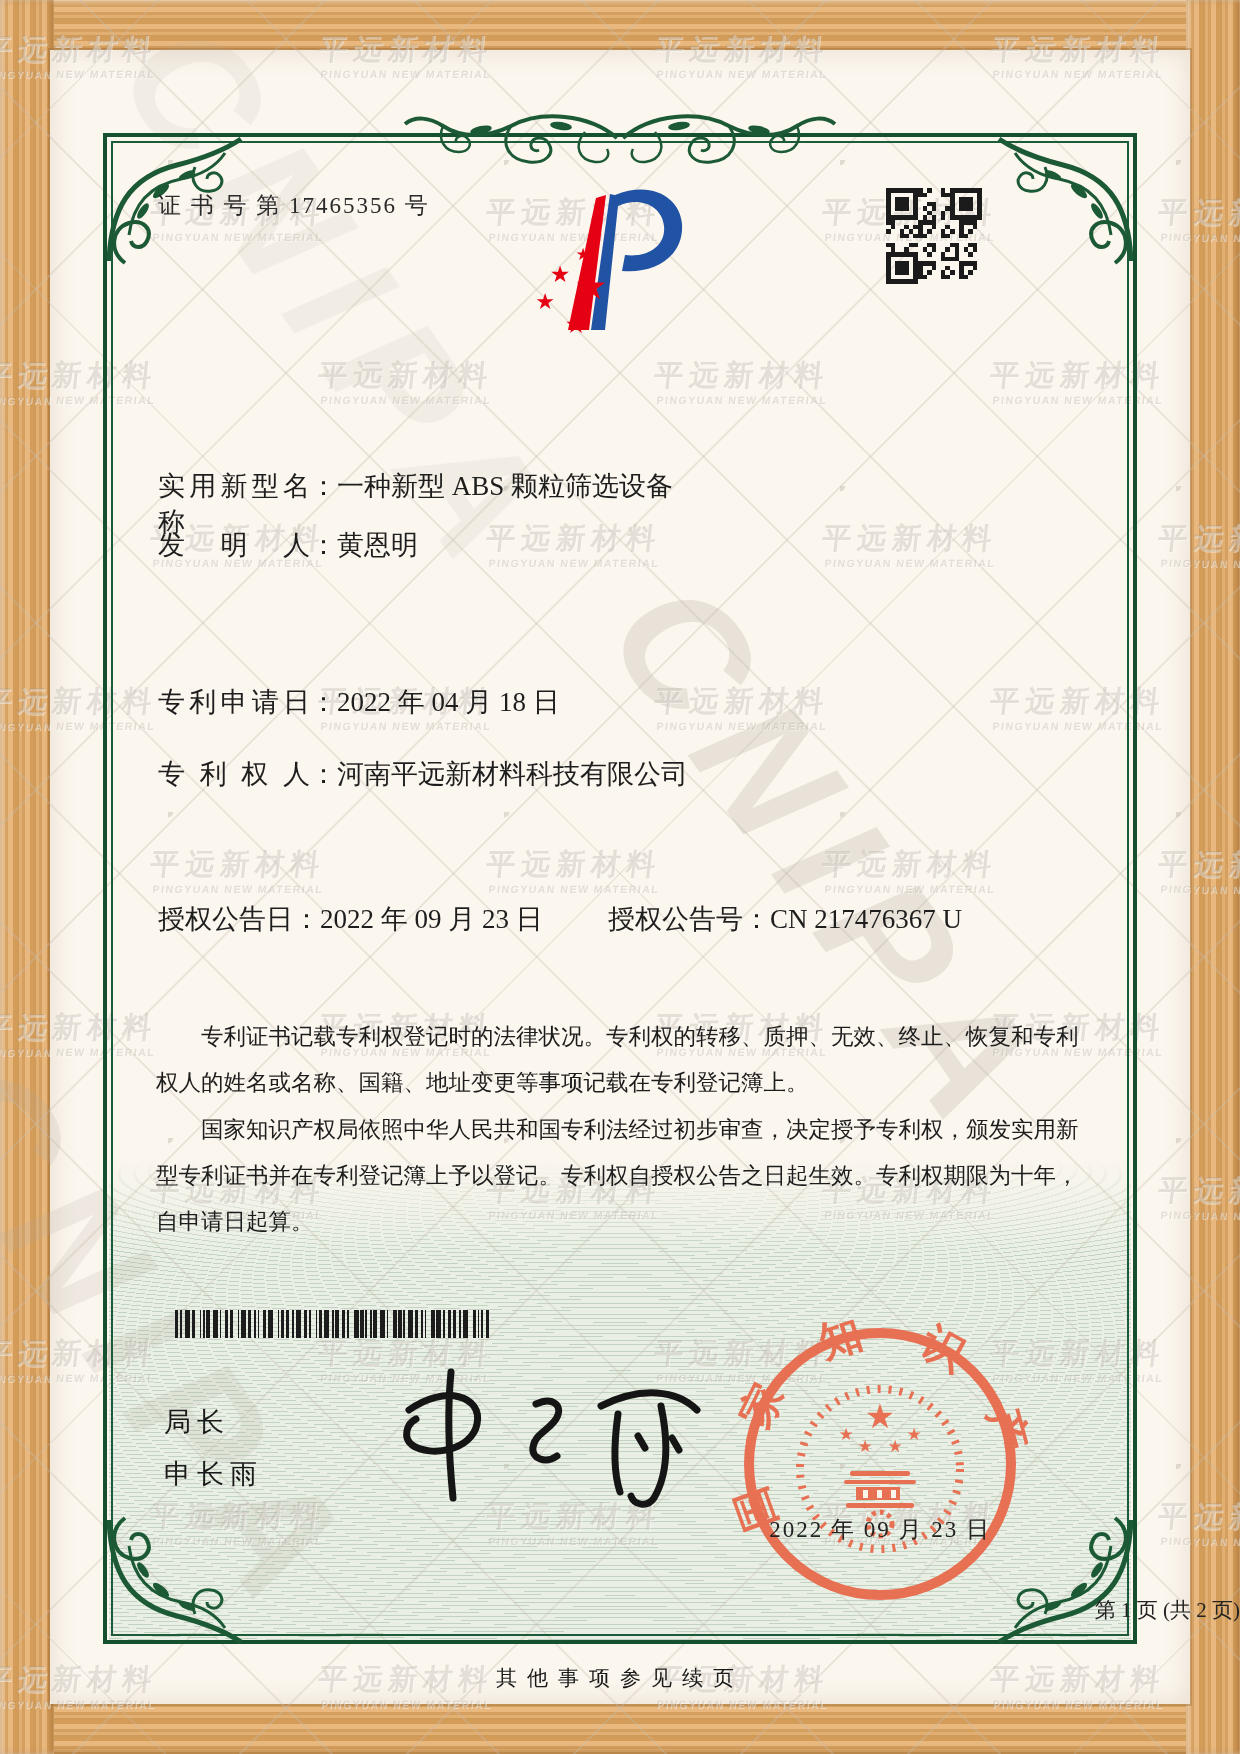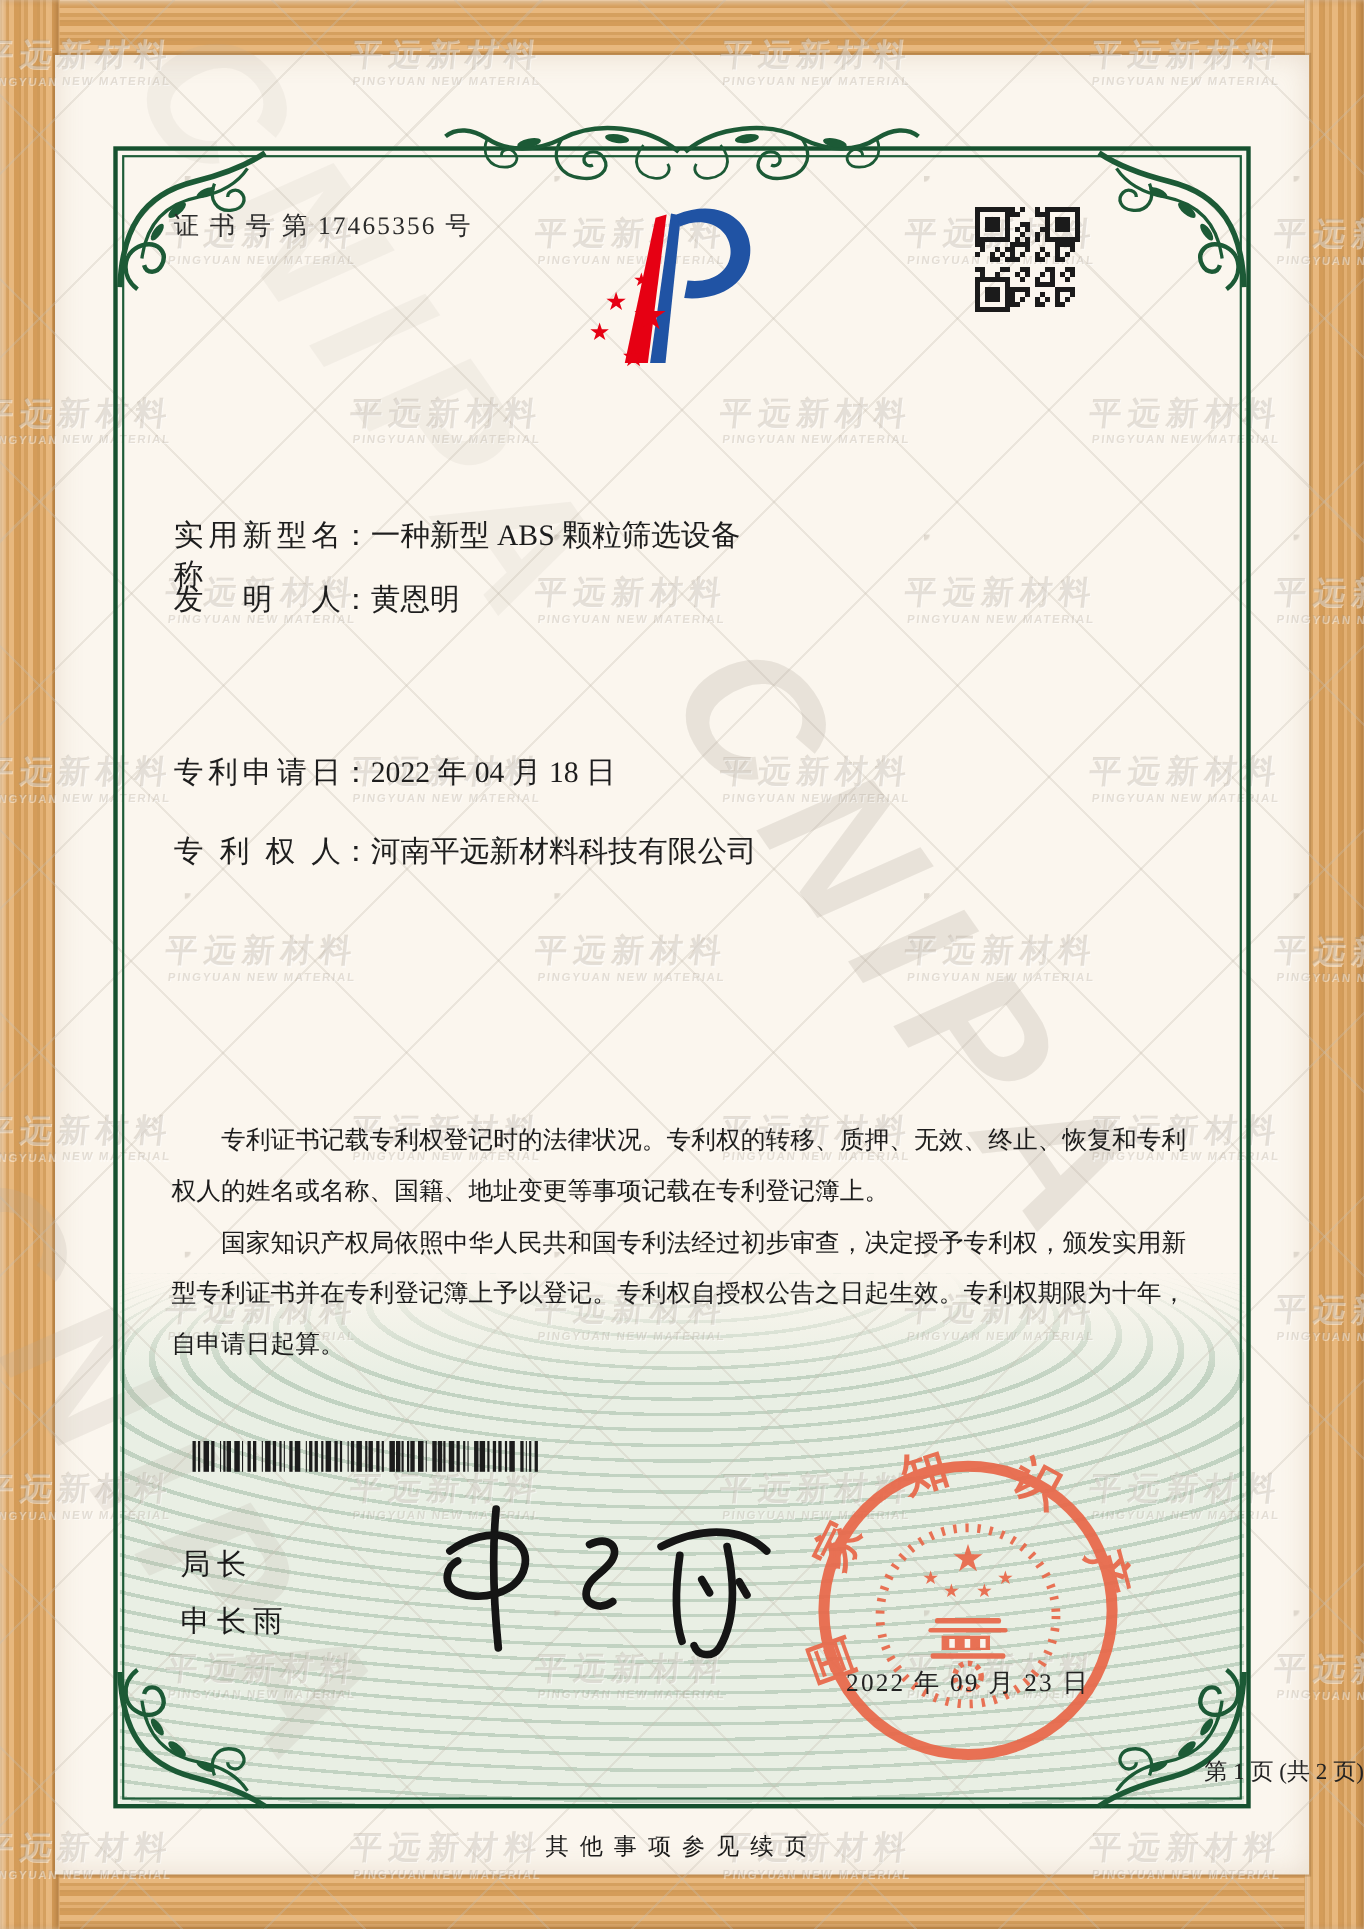--- a/index.html
+++ b/index.html
@@ -608,20 +608,28 @@
   </div>
   <div class="row r2">
     <span class="lbl">发明人</span><span class="colon">：</span><span class="val">黄恩明</span>
   </div>
   <div class="row r4">
     <span class="lbl">专利申请日</span><span class="colon">：</span><span class="val">2022 年 04 月 18 日</span>
   </div>
   <div class="row r5">
     <span class="lbl">专利权人</span><span class="colon">：</span><span class="val">河南平远新材料科技有限公司</span>
   </div>
+  <div class="row r7">
+    <div class="r7wrap">
+      <span>授权公告日</span><span>：</span><span>2022 年 09 月 23 日</span>
+      <span class="g2">
+        <span>授权公告号</span><span>：</span><span>CN 217476367 U</span>
+      </span>
+    </div>
+  </div>
 
   <div class="paras">
     <p>专利证书记载专利权登记时的法律状况。专利权的转移、质押、无效、终止、恢复和专利权人的姓名或名称、国籍、地址变更等事项记载在专利登记簿上。</p>
     <p>国家知识产权局依照中华人民共和国专利法经过初步审查，决定授予专利权，颁发实用新型专利证书并在专利登记簿上予以登记。专利权自授权公告之日起生效。专利权期限为十年，自申请日起算。</p>
   </div>
 
   <div class="barcode" id="barcode">
       <div class="bar" style="left: 0px; width: 3.4px;"></div>
       <div class="bar" style="left: 5px; width: 1.7px;"></div>
       <div class="bar" style="left: 9.9px; width: 5.1px;"></div>

